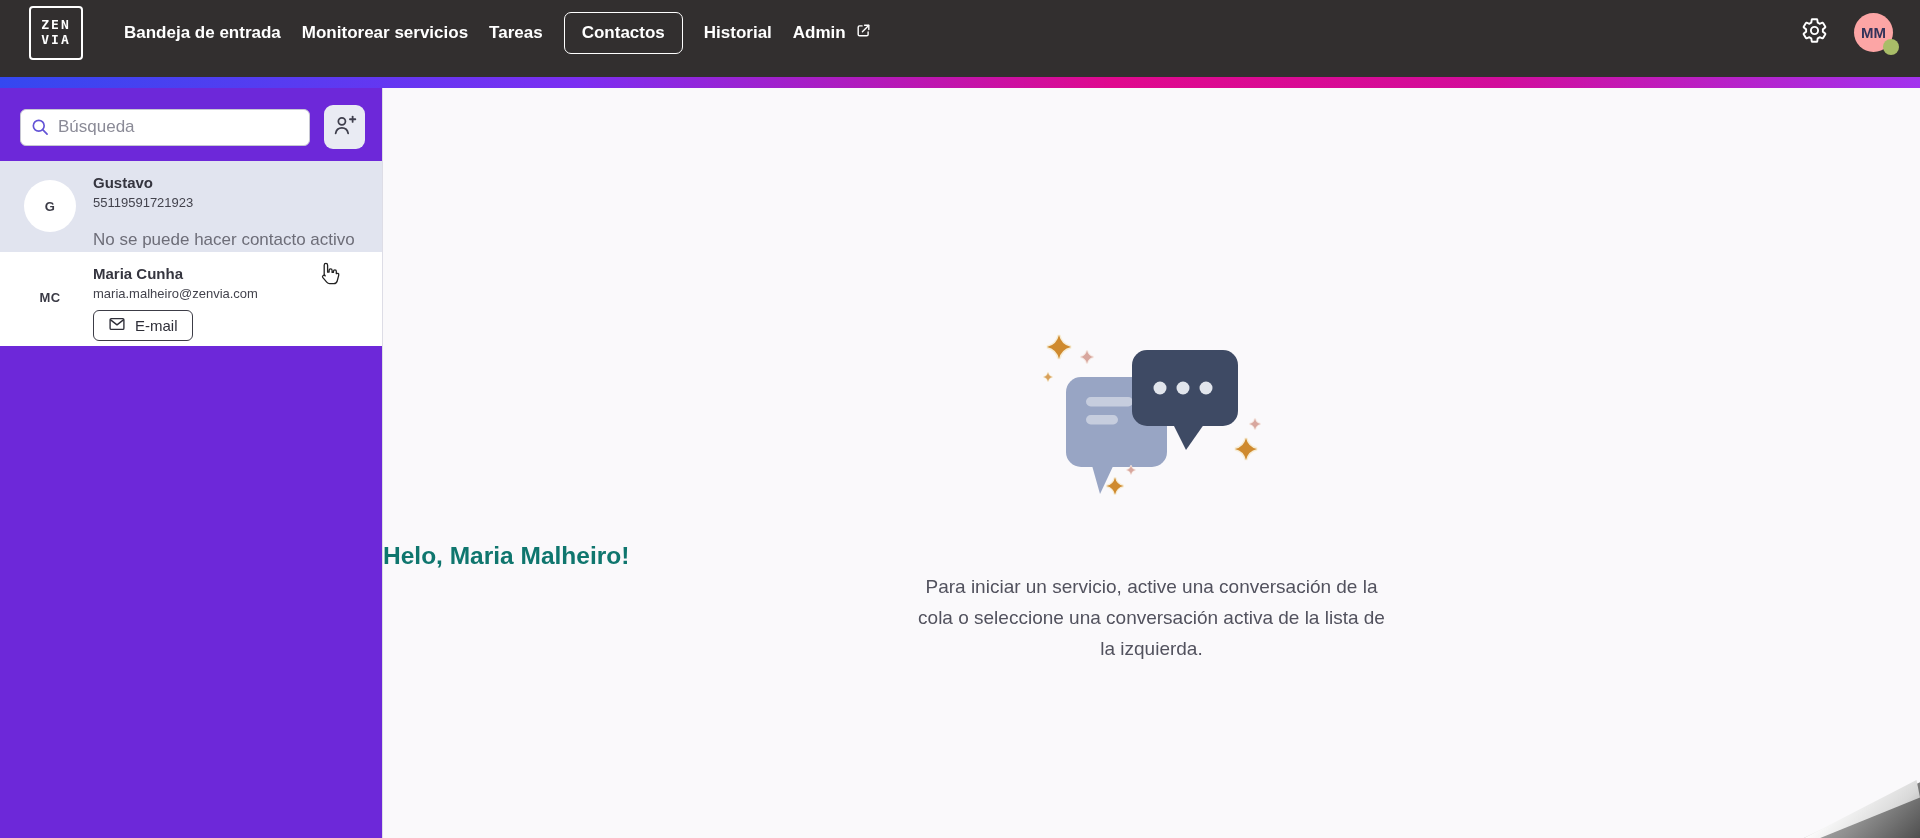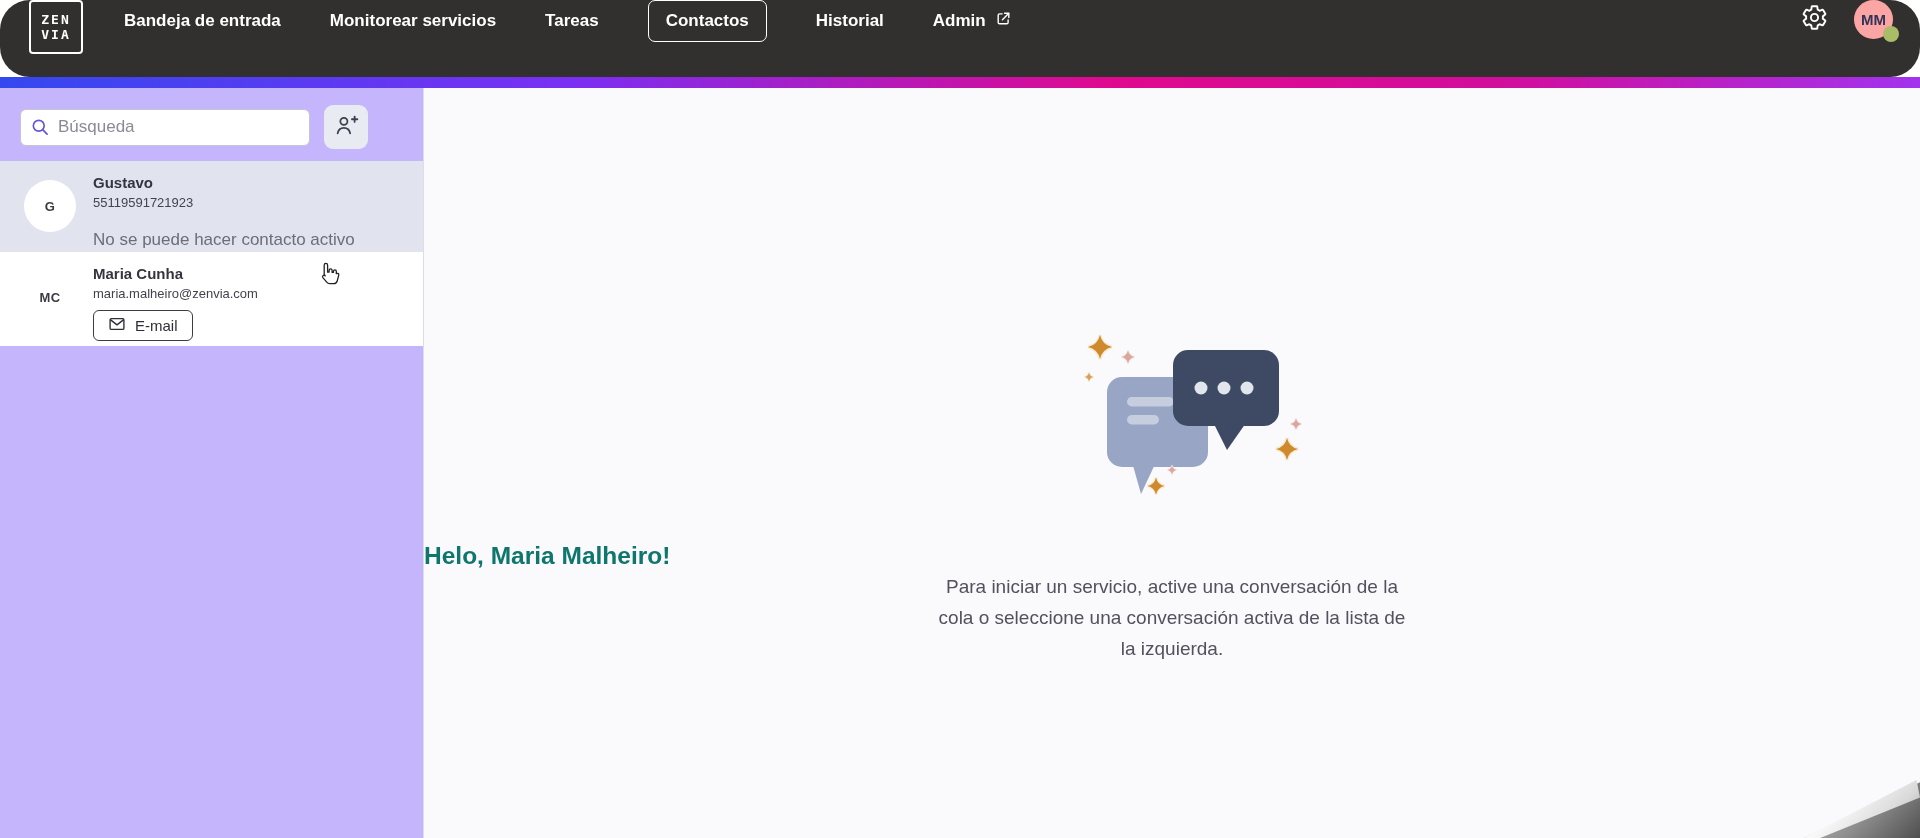--- a/index.html
+++ b/index.html
@@ -1,43 +1,43 @@
 <!DOCTYPE html>
 <html><head>
 <meta charset="utf-8">
 <style>
   * { margin:0; padding:0; box-sizing:border-box; }
   html,body { width:1920px; height:838px; overflow:hidden; background:#fff;
     font-family:"Liberation Sans", sans-serif; }
 
   
-  .topnav { height:77px; background:#322F2F; display:flex; align-items:flex-start; padding:0 27px 12px 29px;border-radius:30px; }
+  .topnav { height:77px; background:#322F2F; display:flex; align-items:center; padding:0 27px 12px 29px; }
   .logo-box { width:54px; height:54px; border:2px solid #fff; border-radius:4px;
     display:flex; flex-direction:column; align-items:center; justify-content:center; gap:1px; }
   .logo-box span { color:#fff; font-family:"DejaVu Sans Mono", monospace; font-size:13px;
     font-weight:bold; letter-spacing:2px; line-height:14px; }
-  .nav-items { display:flex; align-items:center; gap:49px; margin-left:41px; }
+  .nav-items { display:flex; align-items:center; gap:21px; margin-left:41px; }
   .nav-item { color:#fff; font-size:17px; font-weight:700; cursor:pointer; white-space:nowrap;
     display:flex; align-items:center; gap:9px; }
   .nav-item.active { border:1.5px solid #fff; border-radius:7px; padding:10px 17px; }
   .nav-right { margin-left:auto; display:flex; align-items:center; gap:24px; }
   .gear-btn { width:32px; height:32px; display:flex; align-items:center; justify-content:center; cursor:pointer; }
   .avatar { position:relative; width:39px; height:39px; border-radius:50%; background:#fca5a5;
     display:flex; align-items:center; justify-content:center;
     color:#33335A; font-size:15px; font-weight:700; cursor:pointer; }
   .status-dot { position:absolute; right:-6px; bottom:-3px; width:16px; height:16px;
     border-radius:50%; background:#A9BD68; }
 
   
   .gradient-bar { height:11px;
     background:linear-gradient(90deg,#3448F0 0%,#7B2FF2 30%,#E0098E 58%,#D20D9B 78%,#A233EE 100%); }
 
   
   .content { display:flex; height:750px; }
-  .sidebar { position:relative; width:424px; background:#c4b5fd; border-right:1px solid #DDDDE6; }
+  .sidebar { position:relative; width:383px; background:#6d28d9; border-right:1px solid #DDDDE6; }
   .main { position:relative; flex:1; background:#FAF9FB; }
 
   
   .search-row { display:flex; align-items:center; padding:17px 17px 0 20px; gap:14px; }
   .search-wrap { position:relative; width:290px; }
   .search-wrap input { width:290px; height:37px; border:1px solid #C6C6D2; border-radius:6px;
     padding:0 10px 0 37px; font-size:17px; color:#3a3a45; outline:none;
     font-family:"Liberation Sans", sans-serif; background:#fff; }
   .search-wrap input::placeholder { color:#8B8B97; }
   .search-icon { position:absolute; left:10px; top:8px; }

